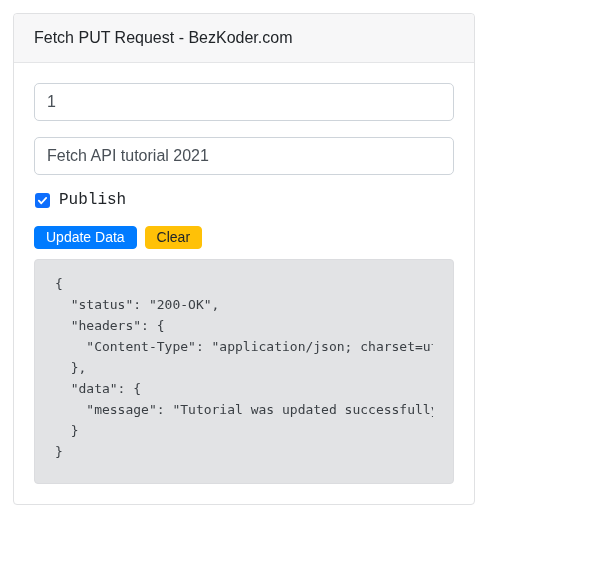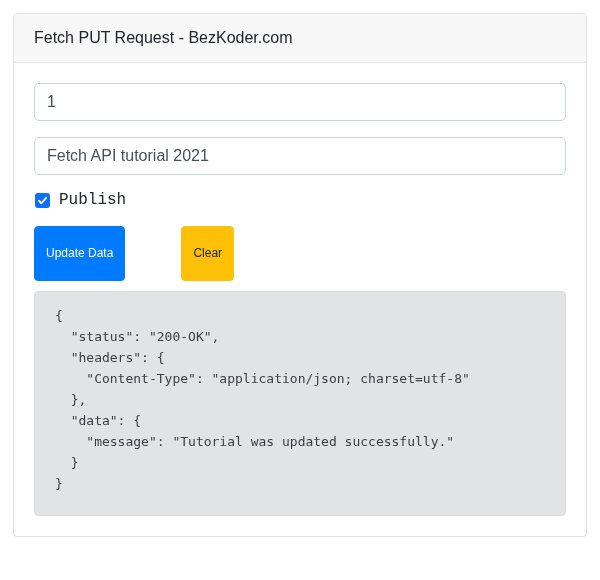--- a/index.html
+++ b/index.html
@@ -6,21 +6,21 @@
   html, body { margin: 0; padding: 0; }
   body {
     width: 600px; height: 580px;
     background: #ffffff;
     font-family: "Liberation Sans", sans-serif;
     color: #212529;
     -webkit-font-smoothing: antialiased;
   }
   .card {
     margin: 13px;
-    width: 574px;
+    width: 462px;
     background: #fff;
     border: 1px solid #e0e1e3;
     border-radius: 4px;
   }
   .card-header {
     background: #f7f7f8;
     border-bottom: 1px solid #e4e5e7;
     border-radius: 4px 4px 0 0;
     padding: 12px 20px;
     font-size: 16px;
@@ -63,30 +63,30 @@
     margin-left: 9px;
     font-size: 16px;
     line-height: 18px;
     color: #212529;
     cursor: pointer;
     font-family: Liberation Mono, monospace;
   }
   .btn-row { display: flex; gap: 8px; margin-bottom: 10px; }
   .btn {
     font-family: inherit;
-    font-size: 12px;
+    font-size: 14px;
     line-height: 21px;
-    padding: 16px 11px;
+    padding: 0 11px;
     border: 1px solid transparent;
     border-radius: 4px;
     cursor: pointer;
     white-space: nowrap;
   }
   .btn-primary { background: #007bff; border-color: #007bff; color: #ffffff; }
-  .btn-warning { background: #ffc107; border-color: #ffc107; color: #212529; margin-left: 48px; }
+  .btn-warning { background: #ffc107; border-color: #ffc107; color: #212529; }
   .alert {
     background: #e2e3e5;
     border: 1px solid #dbdcdf;
     border-radius: 4px;
     margin-top: 10px;
     padding: 13px 20px 21px;
   }
   .alert pre {
     margin: 0;
     font-family: "DejaVu Sans Mono", monospace;

